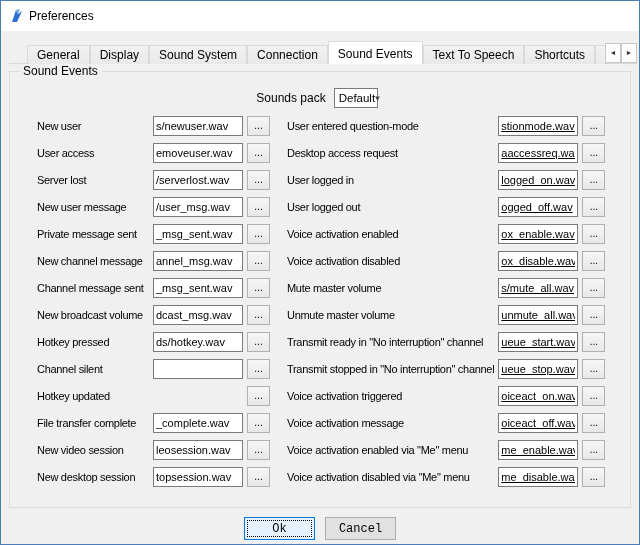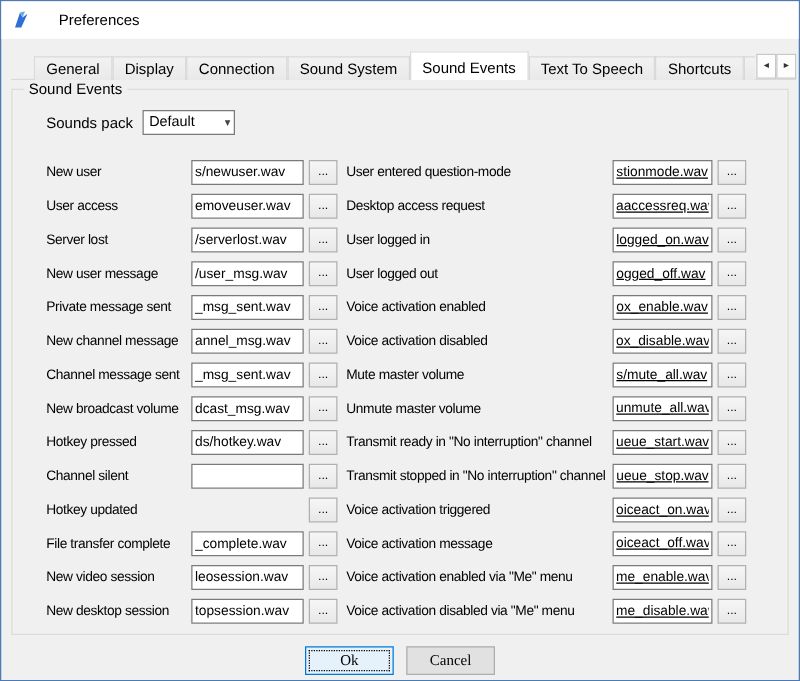--- a/index.html
+++ b/index.html
@@ -1,50 +1,50 @@
 <!DOCTYPE html>
 <html><head>
 <meta charset="utf-8">
 <style>
   * { margin:0; padding:0; box-sizing:border-box; }
   html,body { width:640px; height:545px; }
   body { font-family:"Liberation Sans", sans-serif; font-size:12px; color:#000; background:#fff; }
   .window { width:640px; height:545px; background:#f0f0f0; border:1px solid #4b7bb5; position:relative; overflow:hidden; }
 
-  .titlebar { height:30px; background:#ffffff; display:flex; align-items:center; padding-left:8px; gap:22px; }
+  .titlebar { height:30px; background:#ffffff; display:flex; align-items:center; padding-left:8px; gap:4px; }
   .titlebar .app-icon { width:16px; height:16px; display:inline-block; }
   .titlebar .title { font-size:12px; }
 
   .tabbar { position:relative; height:23px; margin:10px 2px 0 8px; }
   .tabbar .underline { position:absolute; left:0; right:0; bottom:0; height:1px; background:#d9d9d9; }
   .tabs { position:absolute; left:18px; right:33px; bottom:0; height:23px; display:flex; align-items:flex-end; overflow:hidden; }
   .tab { height:19px; border:1px solid #d9d9d9; border-bottom:none; background:linear-gradient(#f2f2f2,#e9e9e9); padding:2px 9px 0 9px; white-space:nowrap; font-size:12px; flex:0 0 auto; }
   .tab.active { height:23px; background:#ffffff; padding-top:5px; position:relative; z-index:2; }
   .tab-scrollers { position:absolute; right:0; bottom:1px; display:flex; z-index:3; }
   .tab-scroll { width:16px; height:20px; border:1px solid #c8c8c8; background:#fdfdfd; font-size:7px; color:#333; padding:0; line-height:18px; text-align:center; }
 
   .groupbox { position:relative; margin:7px 8px 0 8px; border:1px solid #dcdcdc; padding:16px 33px 14px 20px; height:437px; }
   .groupbox-label { position:absolute; top:-8px; left:9px; background:#f0f0f0; padding:0 4px; font-size:12px; }
 
-  .sounds-pack-row { display:flex; align-items:center; gap:8px; margin:0 0 20px 7px; }
-  .combo { width:74px; height:20px; border:1px solid #7a7a7a; background:#fff; display:flex; align-items:center; justify-content:space-between; padding:0 3px 0 4px; font-size:11.5px; cursor:default; }
+  .sounds-pack-row { display:flex; align-items:center; gap:8px; margin:0 0 8px 7px;justify-content:center; }
+  .combo { width:44px; height:20px; border:1px solid #7a7a7a; background:#fff; display:flex; align-items:center; justify-content:space-between; padding:0 3px 0 4px; font-size:11.5px; cursor:default; }
   .combo-arrow { font-size:9px; color:#444; line-height:1; }
 
-  .columns { display:flex; }
+  .columns { display:flex; gap:10px; }
   .col.left { flex:0 0 240px; }
   .col.right { flex:1 1 auto; }
 
   .event-row { display:flex; align-items:center; gap:4px; height:20px; margin:0 0 7px 7px; }
   .event-label { flex:1 1 auto; font-size:11px; letter-spacing:-0.3px; white-space:nowrap; overflow:hidden; }
   .event-input { flex:0 0 auto; width:90px; height:20px; border:1px solid #7a7a7a; background:#fff; font-family:"Liberation Sans", sans-serif; font-size:11px; padding:0 2px; }
   .col.right .event-input { width:80px;text-decoration:underline; }
   .browse-btn { flex:0 0 auto; width:23px; height:20px; border:1px solid #b0b0b0; background:linear-gradient(#f6f6f6,#e8e8e8); font-size:10px; line-height:1; padding:0; }
 
   .footer { display:flex; justify-content:center; gap:10px; margin-top:9px; }
-  .btn { min-width:71px; height:23px; border:1px solid #adadad; background:#e1e1e1; font-family:Liberation Serif, serif; font-size:12px; }
+  .btn { min-width:71px; height:23px; border:1px solid #adadad; background:#e1e1e1; font-family:Liberation Mono, monospace; font-size:12px; }
   .btn.default { background:#e5f1fb; border:1px solid #0078d7; outline:1px dotted #000; outline-offset:-4px; }
 </style>
 </head>
 <body>
 
 <div class="window">
 
   <div class="titlebar">
     <span class="app-icon">
       <svg width="16" height="16" viewBox="0 0 16 16">
@@ -53,22 +53,22 @@
       </svg>
     </span>
     <span class="title">Preferences</span>
   </div>
 
   <div class="tabbar">
     <div class="underline"></div>
     <div class="tabs" id="tabs">
         <div class="tab">General</div>
         <div class="tab">Display</div>
+        <div class="tab">Sound System</div>
         <div class="tab">Connection</div>
-        <div class="tab">Sound System</div>
         <div class="tab active">Sound Events</div>
         <div class="tab">Text To Speech</div>
         <div class="tab">Shortcuts</div>
         <div class="tab">Video</div>
       </div>
     <div class="tab-scrollers">
       <button class="tab-scroll"><span>◄</span></button>
       <button class="tab-scroll"><span>►</span></button>
     </div>
   </div>

